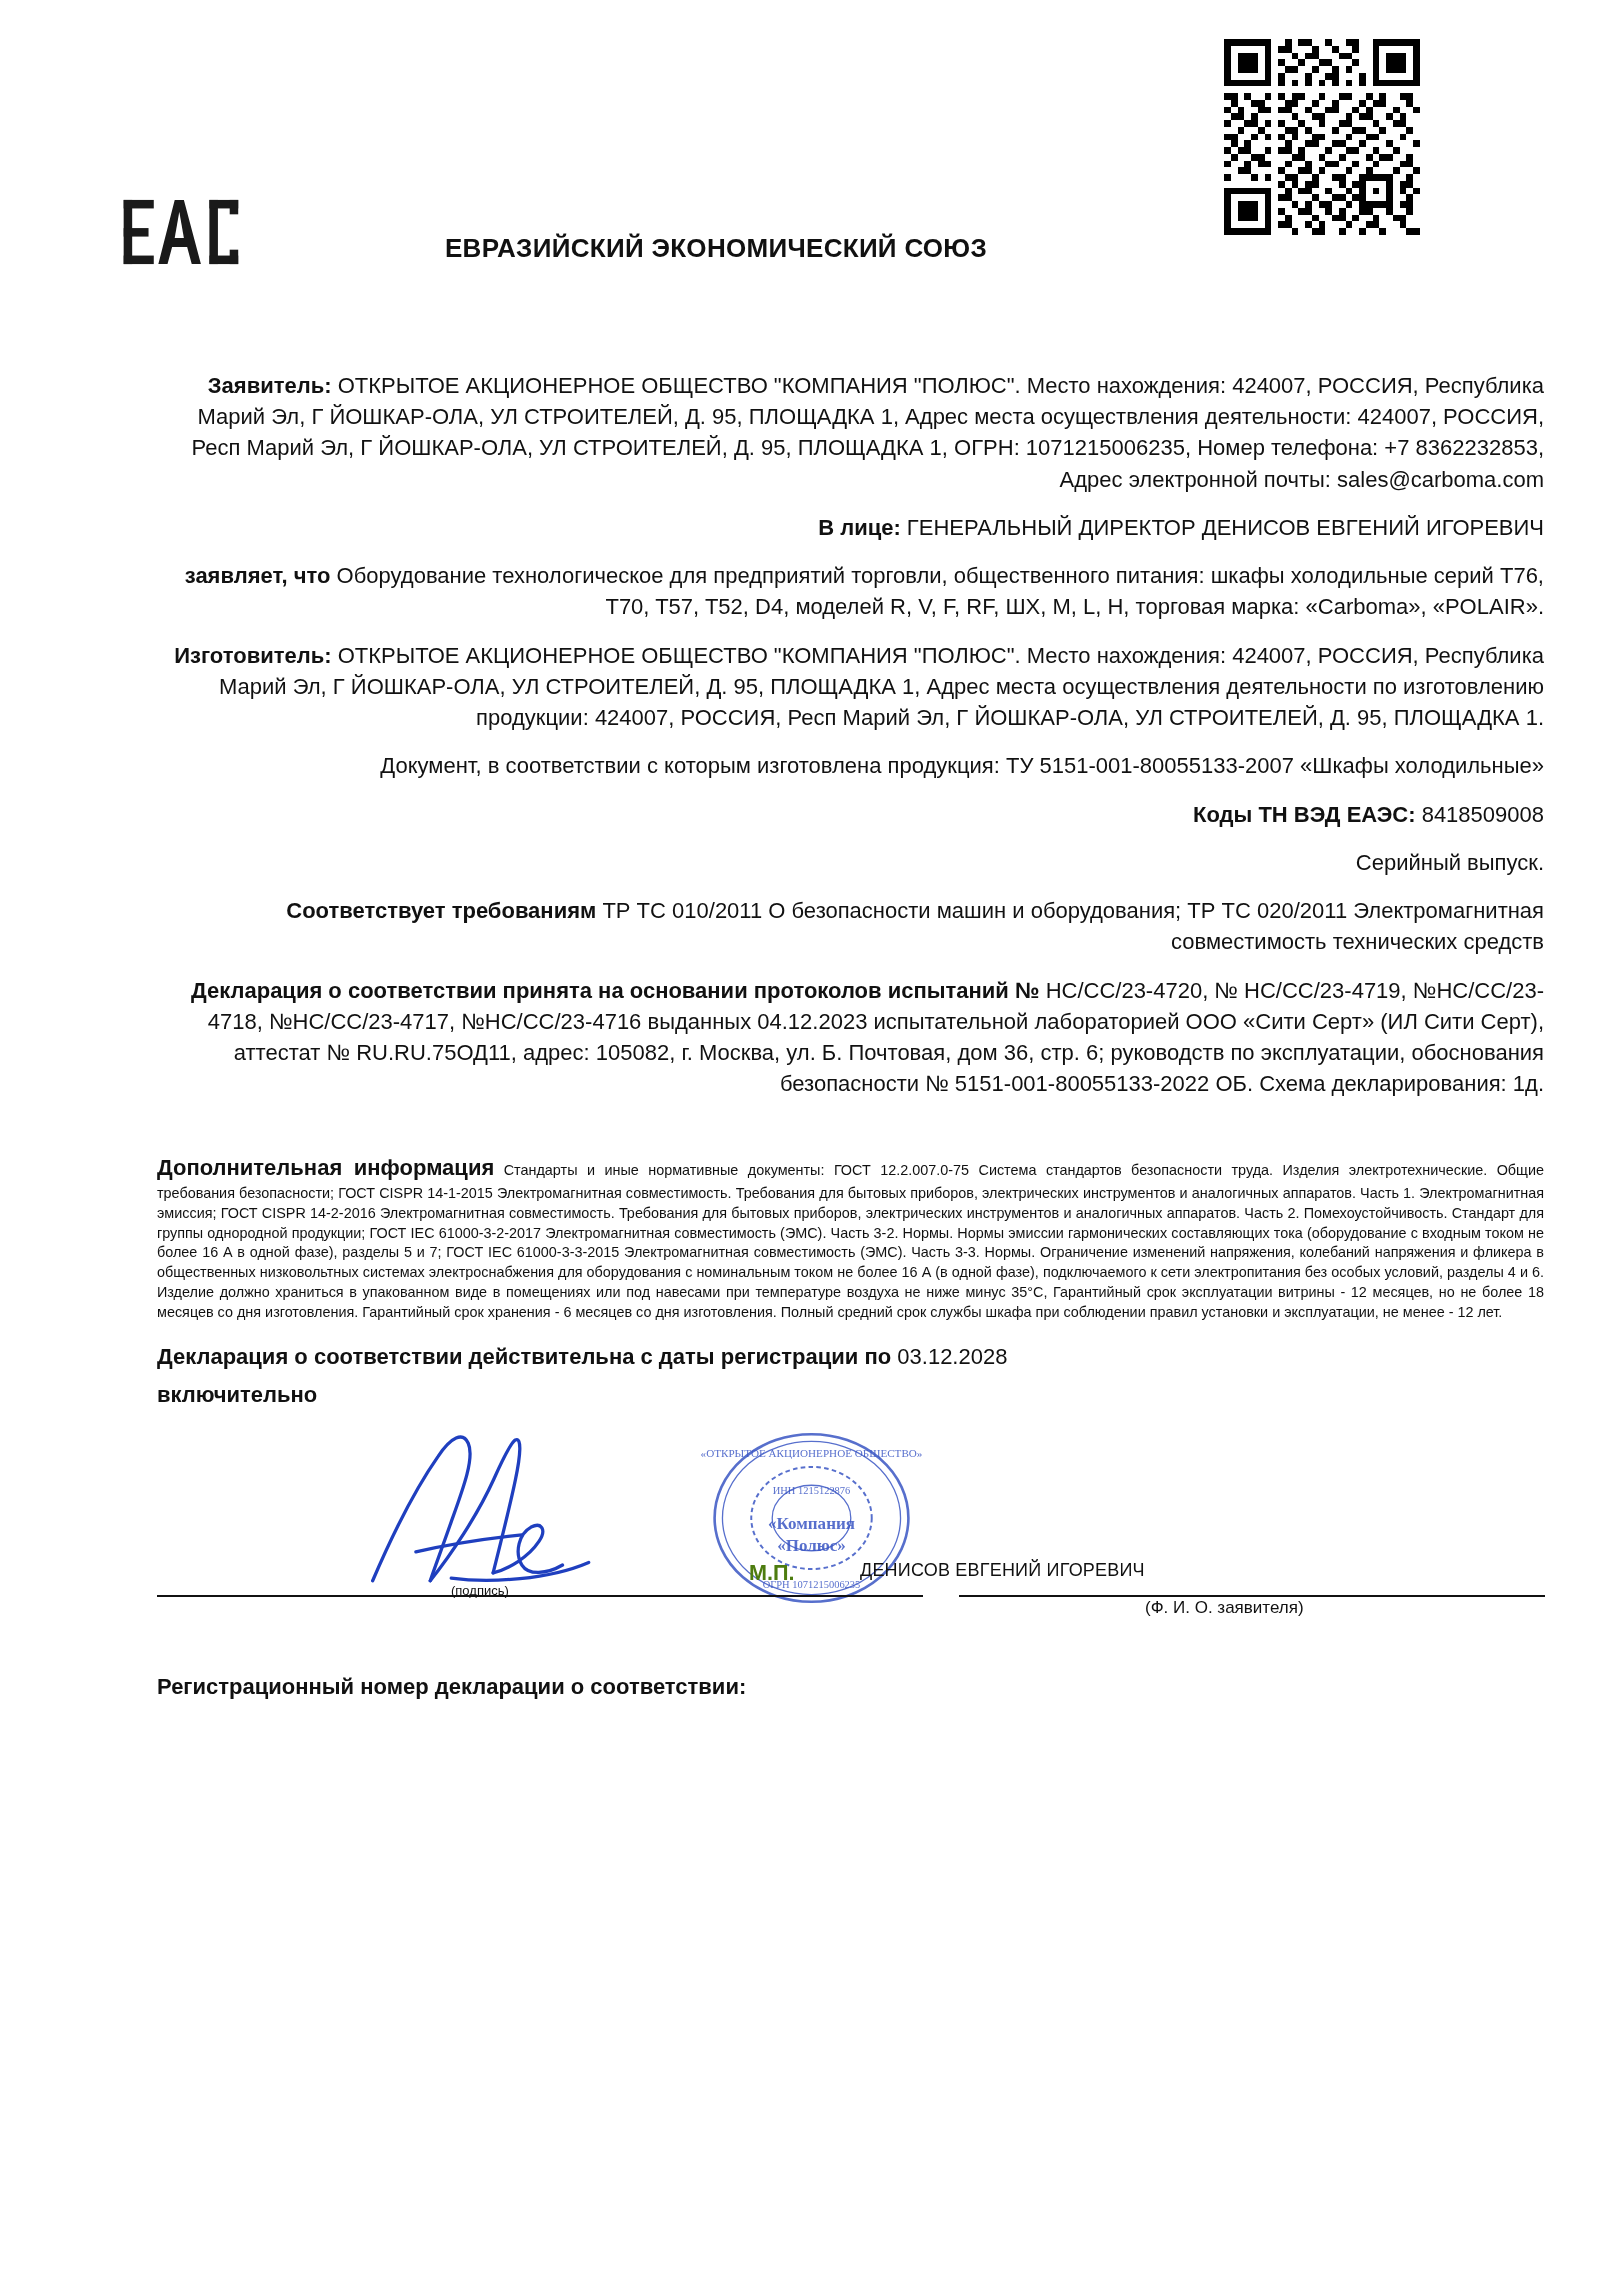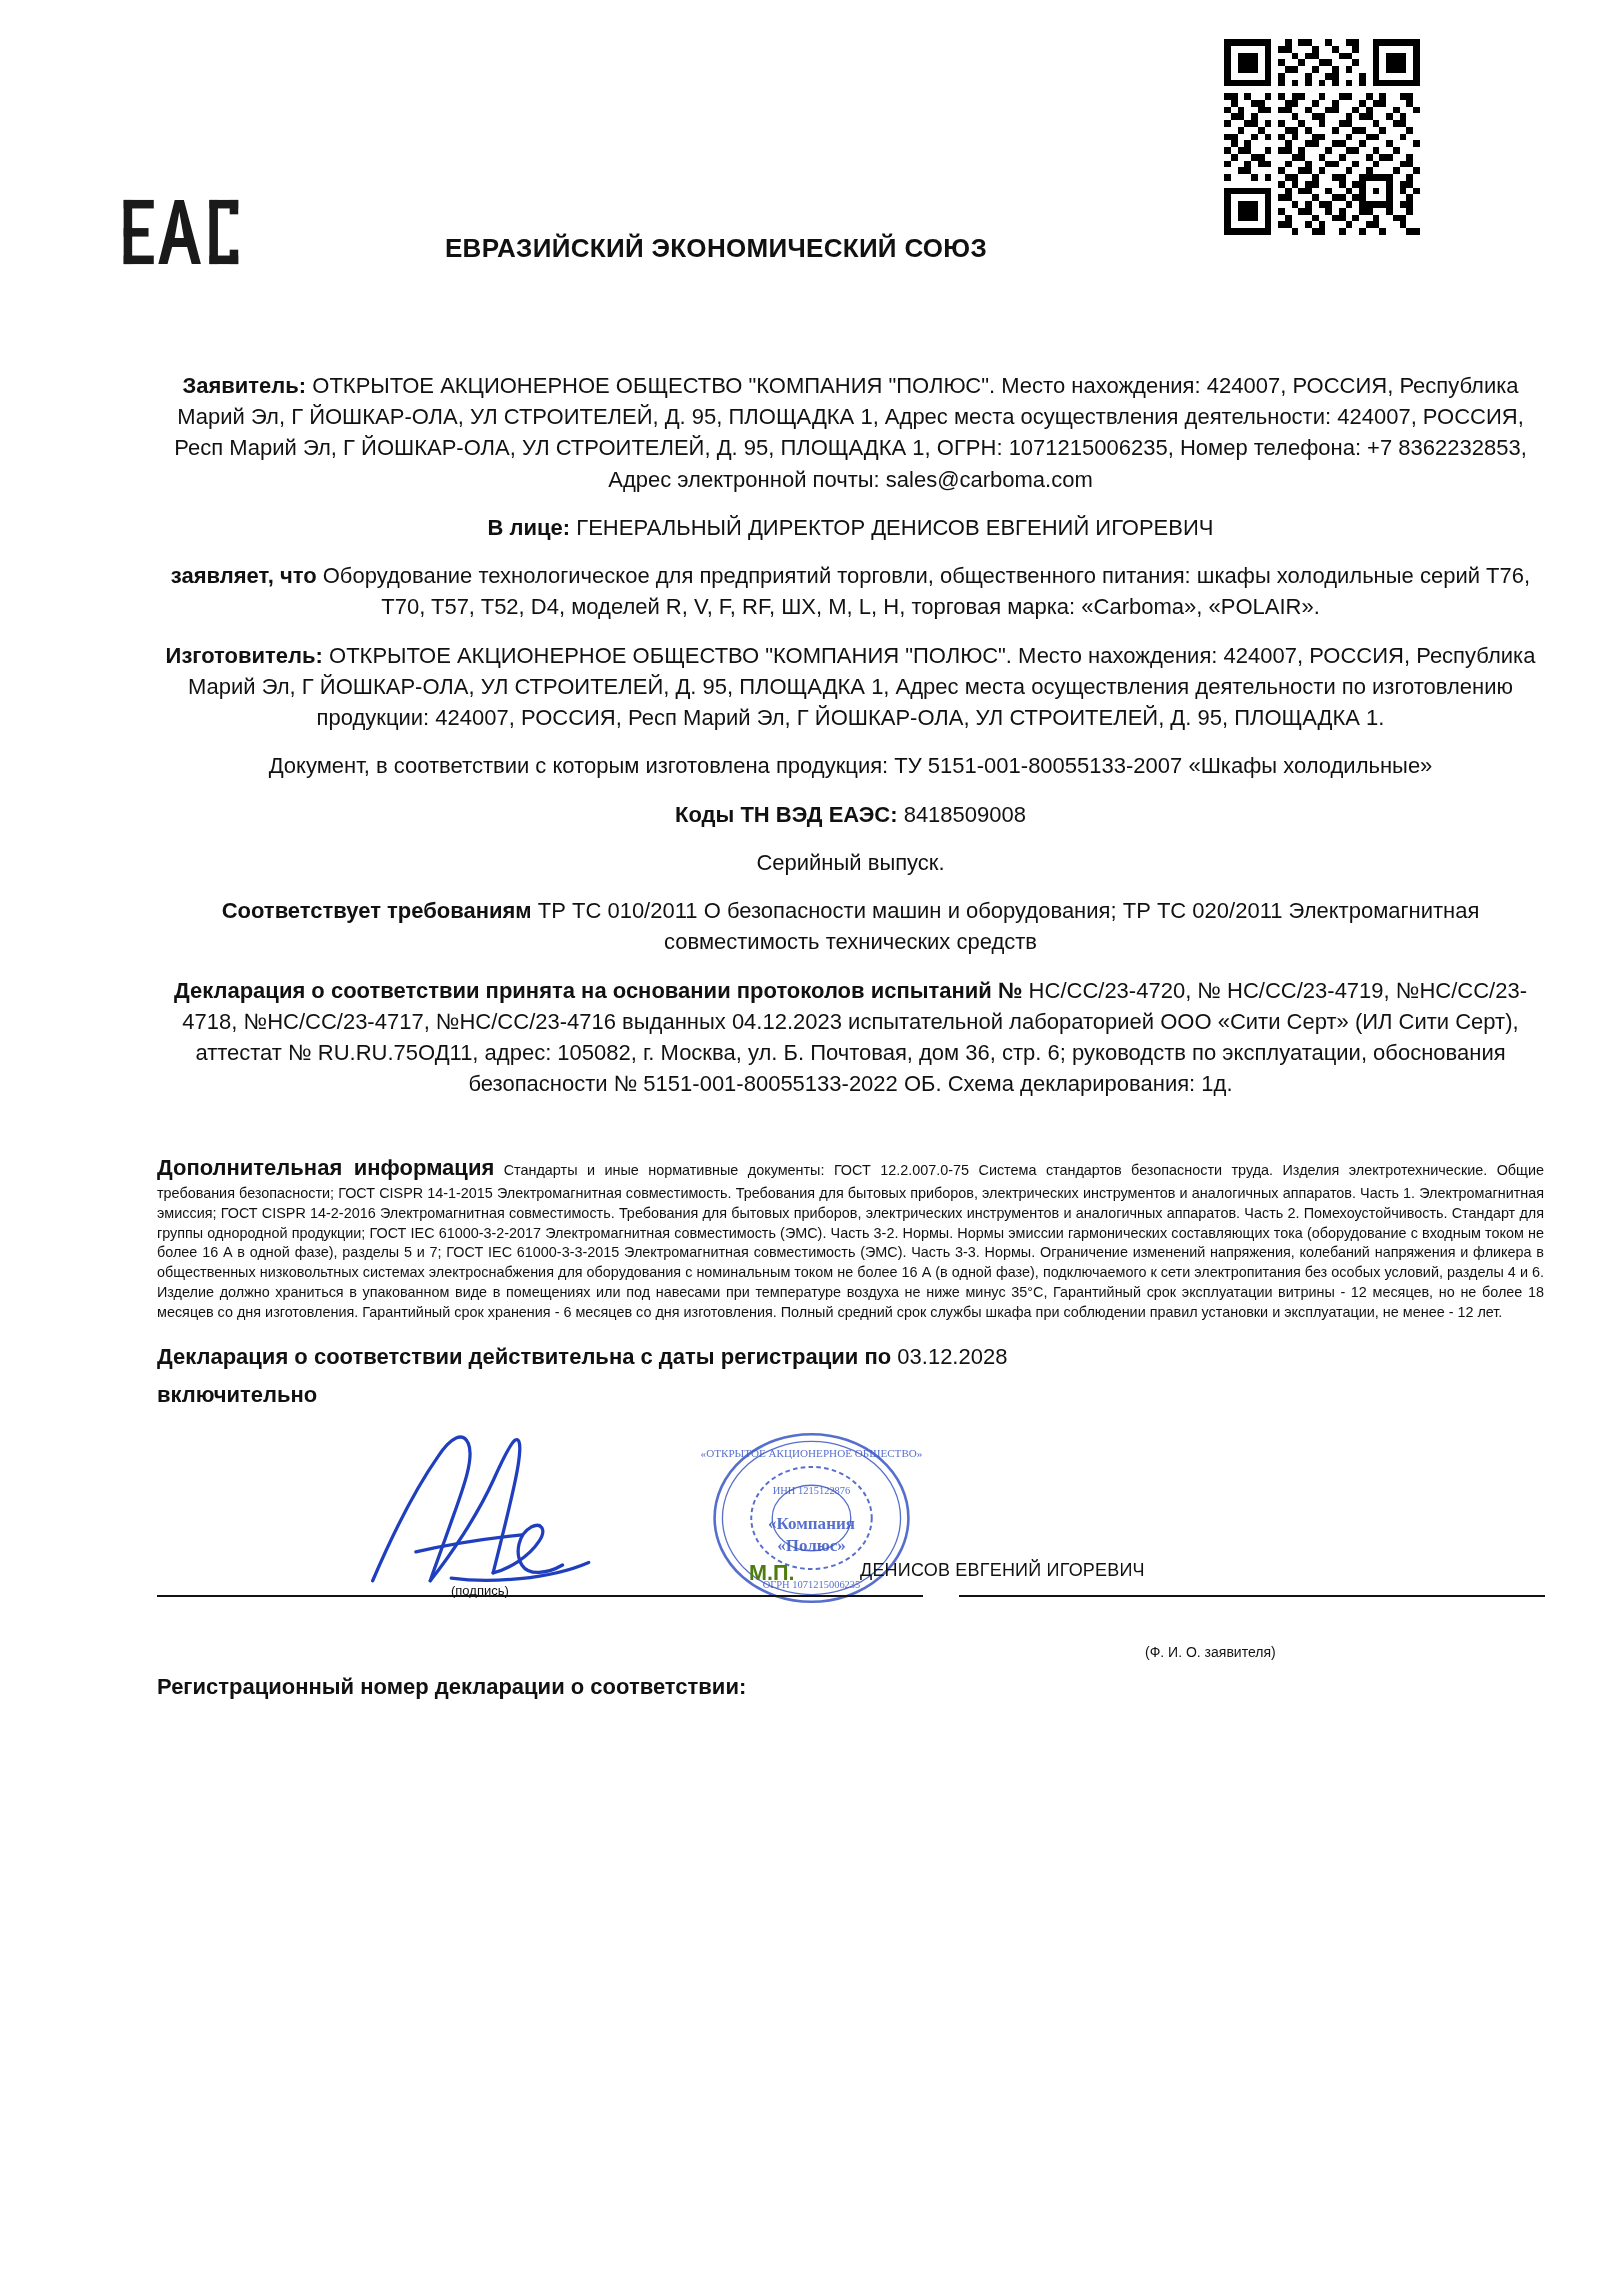--- a/index.html
+++ b/index.html
@@ -68,21 +68,21 @@
   .body-zone {
     position: absolute;
     left: 157px;
     top: 370px;
     width: 1387px;
   }
   p.block {
     margin: 0 0 17px 0;
     font-size: 22px;
     line-height: 1.42;
-    text-align: center;
+    text-align: right;
   }
   .b { font-weight: bold; }
   .gap-lg { height: 37px; }
 
   
   .addinfo {
     margin: 0 0 18.3px 0;
     font-size: 14.4px;
     line-height: 1.38;
     text-align: justify;
@@ -160,22 +160,21 @@
     position: absolute;
     left: 294px;
     top: 166px;
     font-size: 13px;
     text-align: center;
   }
   .cap-right {
     position: absolute;
     left: 988px;
     top: 181px;
-    font-size: 14px;
-    margin-top: 46px;
+    font-size: 17px;
   }
 
   
   .footer-rows {
     margin-top: 37px;
   }
   .frow {
     display: flex;
     font-size: 22px;
     line-height: 1.5;

